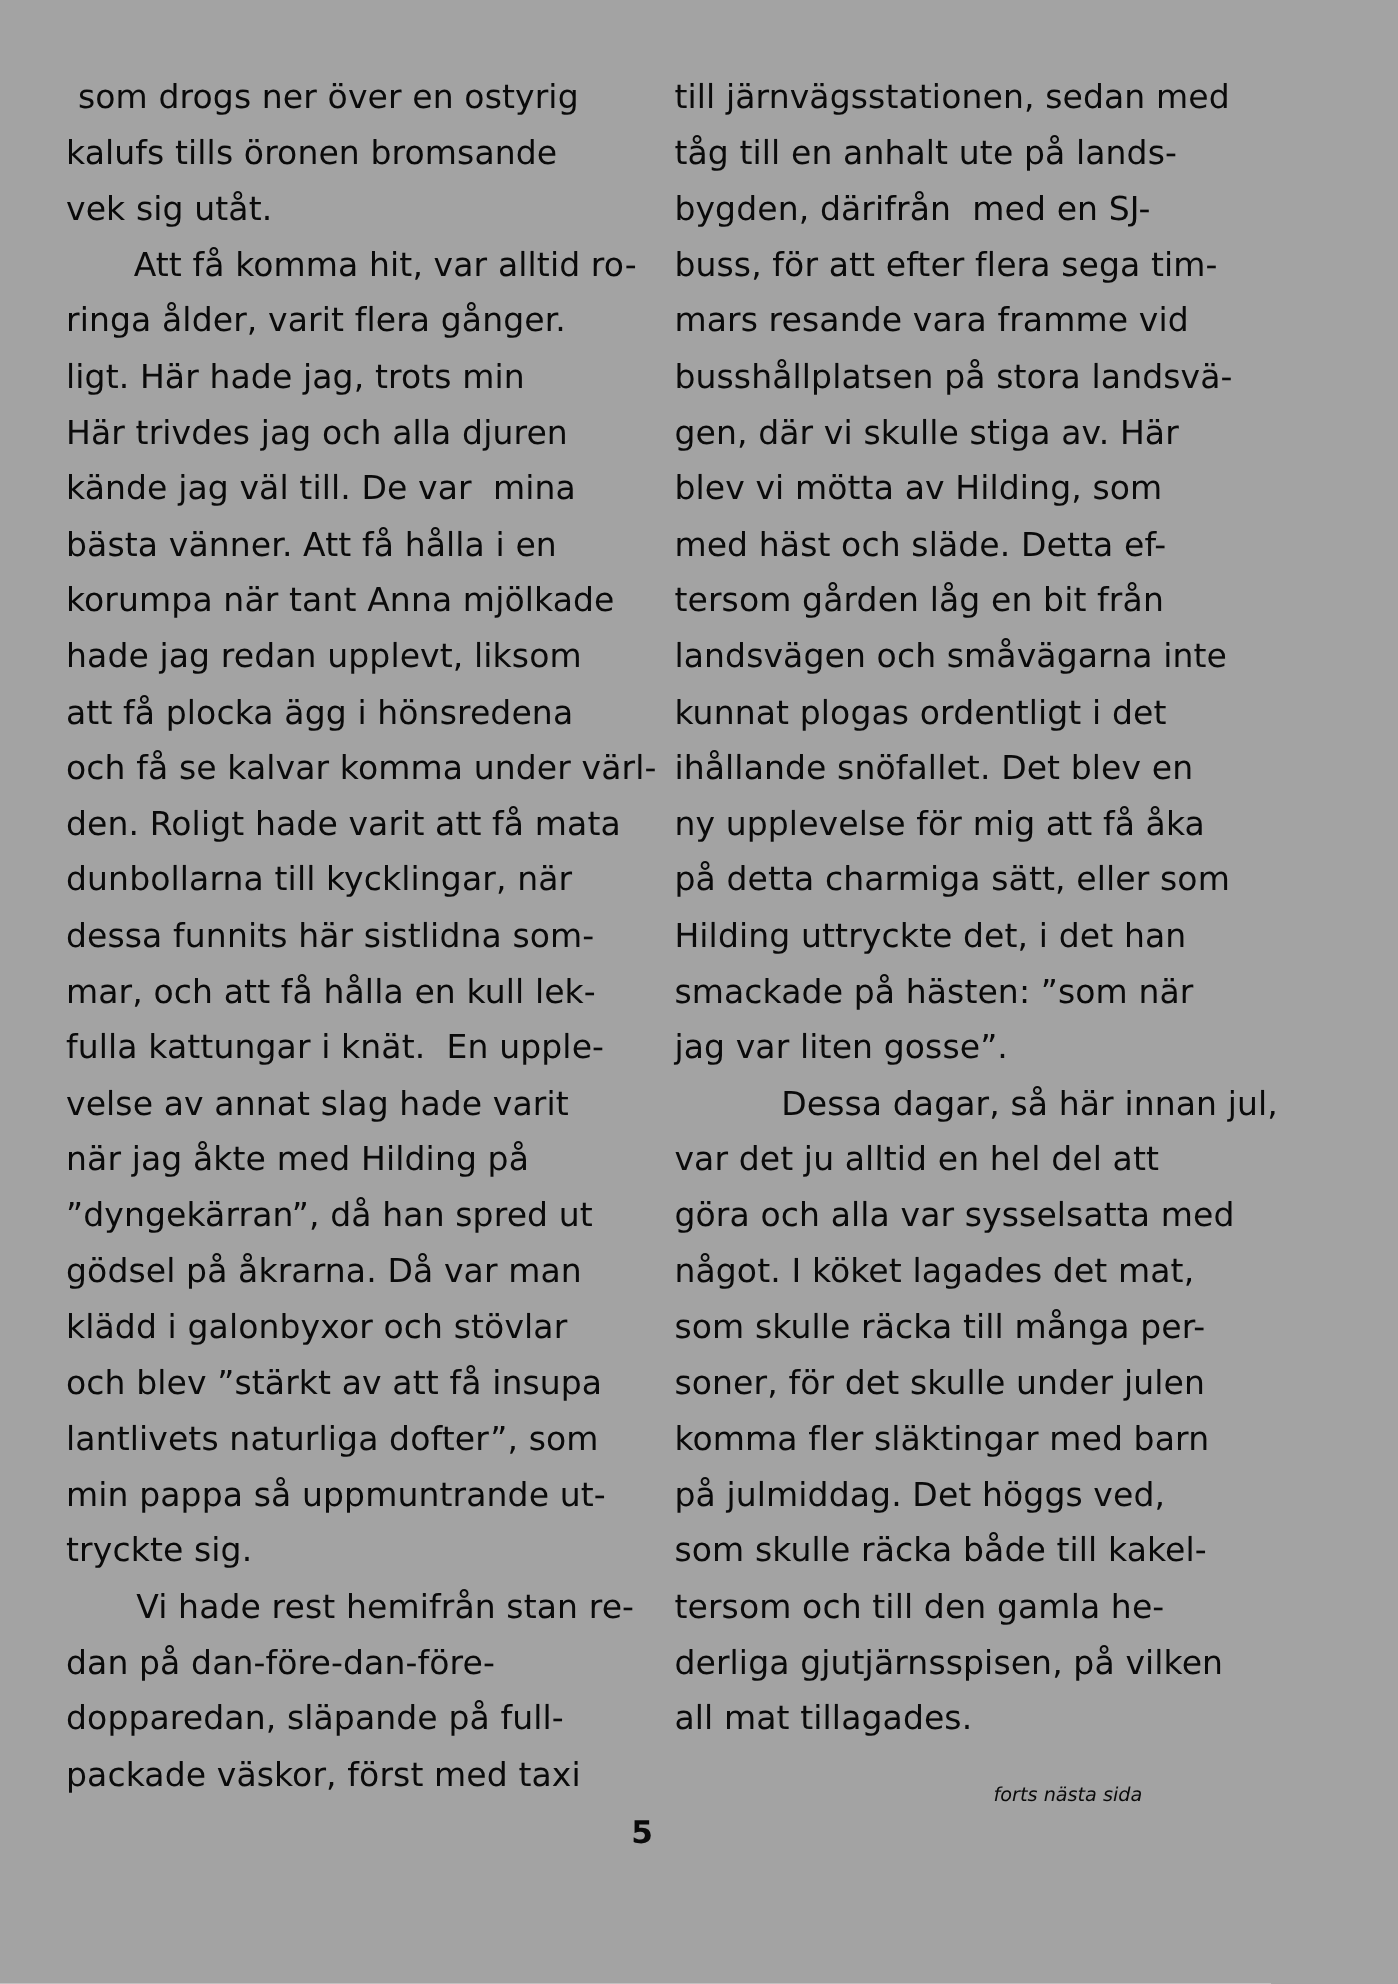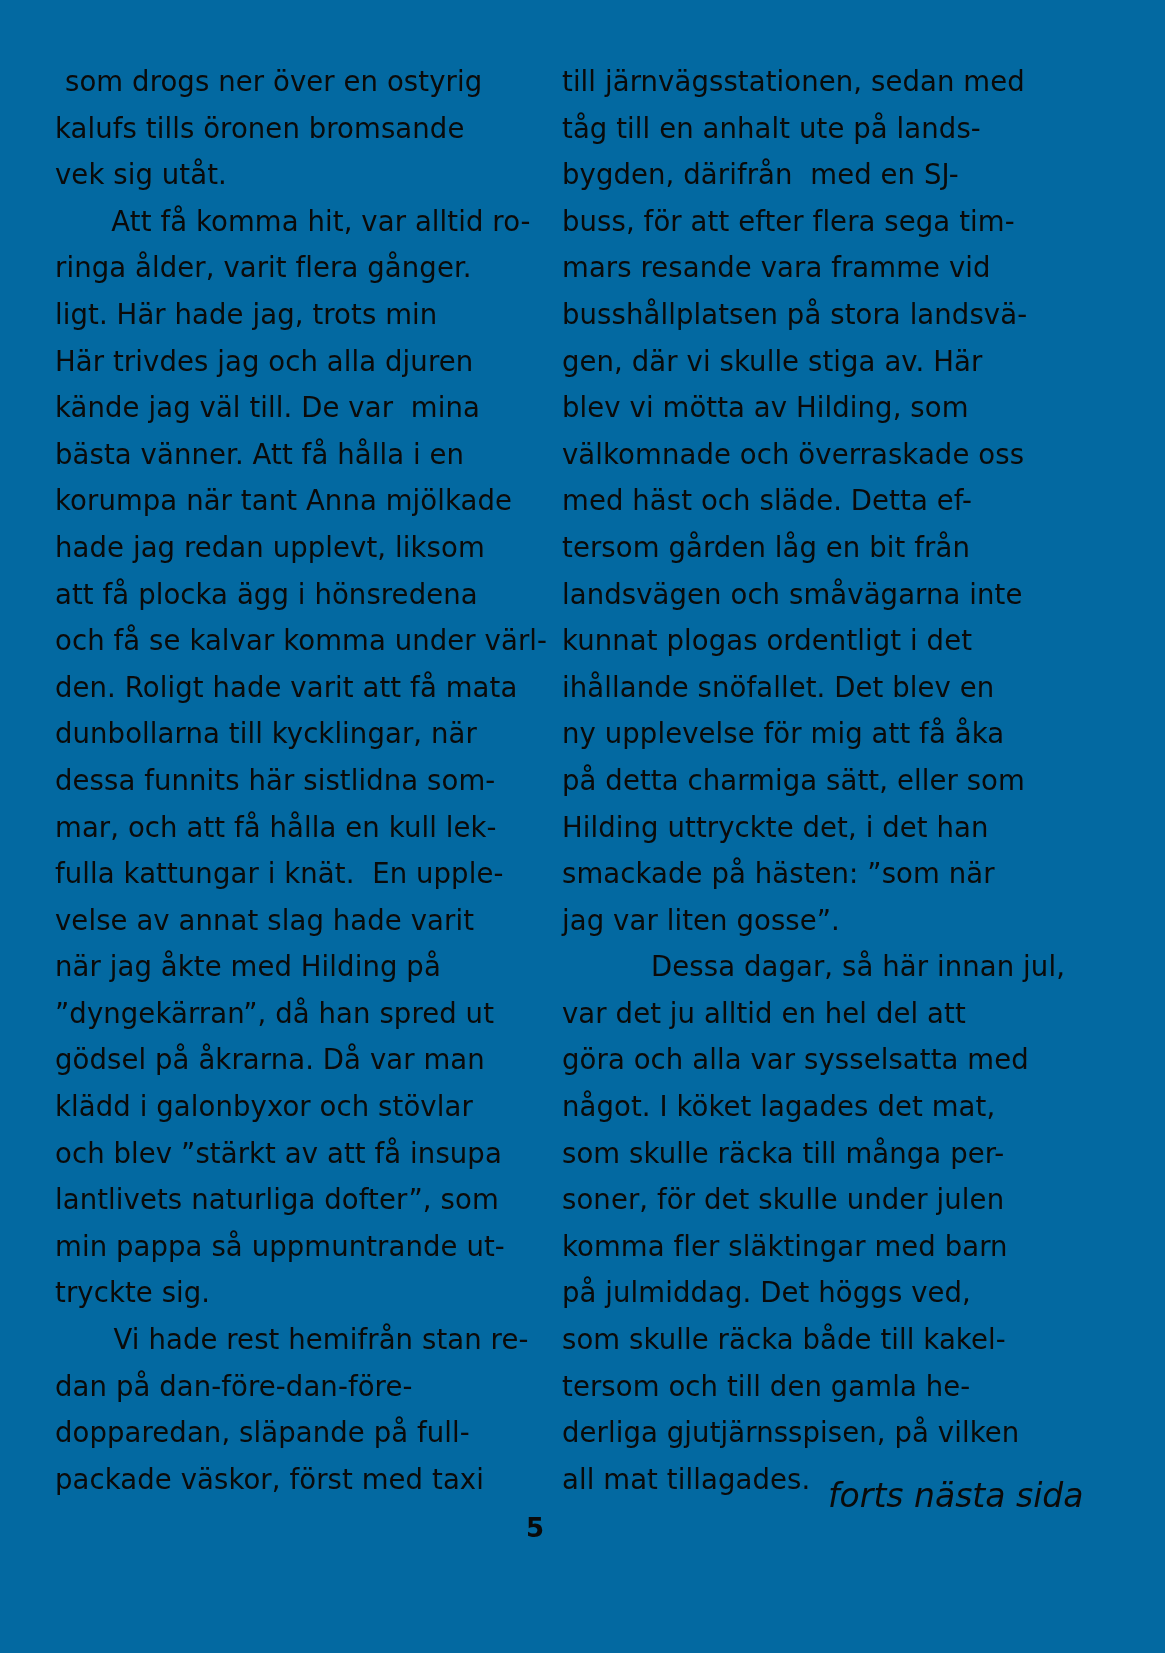--- a/index.html
+++ b/index.html
@@ -13,21 +13,21 @@
       position: relative;
       overflow: hidden;
       font-family: "DejaVu Sans", sans-serif;
       color: #0a0a0a;
     }
     .page {
       position: absolute;
       left: 0; top: 0;
       width: 1165px;
       height: 1653px;
-      background: #0369a1;
+      background: #a3a3a3;
     }
     .column {
       position: absolute;
       top: 58px;
     }
     .col-left { left: 55px; width: 500px; }
     .col-right { left: 562px; width: 560px; }
     .line {
       display: block;
       height: 46.6px;
@@ -35,21 +35,21 @@
       font-size: 27.5px;
       white-space: pre;
       letter-spacing: 0.1px;
     }
     .indent { padding-left: 32px; text-align: center; }
     .lead-space { padding-left: 10px; }
     .continuation {
       position: absolute;
       left: 828px;
       top: 1476px;
-      font-size: 33px;
+      font-size: 16px;
       font-style: italic;
       white-space: pre;
       line-height: 40px;
     }
     .page-number {
       position: absolute;
       left: 526px;
       top: 1508px;
       font-size: 26px;
       font-weight: bold;
@@ -97,21 +97,20 @@
 
   <div class="column col-right">
     <span class="line">till järnvägsstationen, sedan med</span>
     <span class="line">tåg till en anhalt ute på lands-</span>
     <span class="line">bygden, därifrån  med en SJ-</span>
     <span class="line">buss, för att efter flera sega tim-</span>
     <span class="line">mars resande vara framme vid</span>
     <span class="line">busshållplatsen på stora landsvä-</span>
     <span class="line">gen, där vi skulle stiga av. Här</span>
     <span class="line">blev vi mötta av Hilding, som</span>
-    <span class="line">välkomnade och överraskade oss</span>
     <span class="line">med häst och släde. Detta ef-</span>
     <span class="line">tersom gården låg en bit från</span>
     <span class="line">landsvägen och småvägarna inte</span>
     <span class="line">kunnat plogas ordentligt i det</span>
     <span class="line">ihållande snöfallet. Det blev en</span>
     <span class="line">ny upplevelse för mig att få åka</span>
     <span class="line">på detta charmiga sätt, eller som</span>
     <span class="line">Hilding uttryckte det, i det han</span>
     <span class="line">smackade på hästen: ”som när</span>
     <span class="line">jag var liten gosse”.</span>

